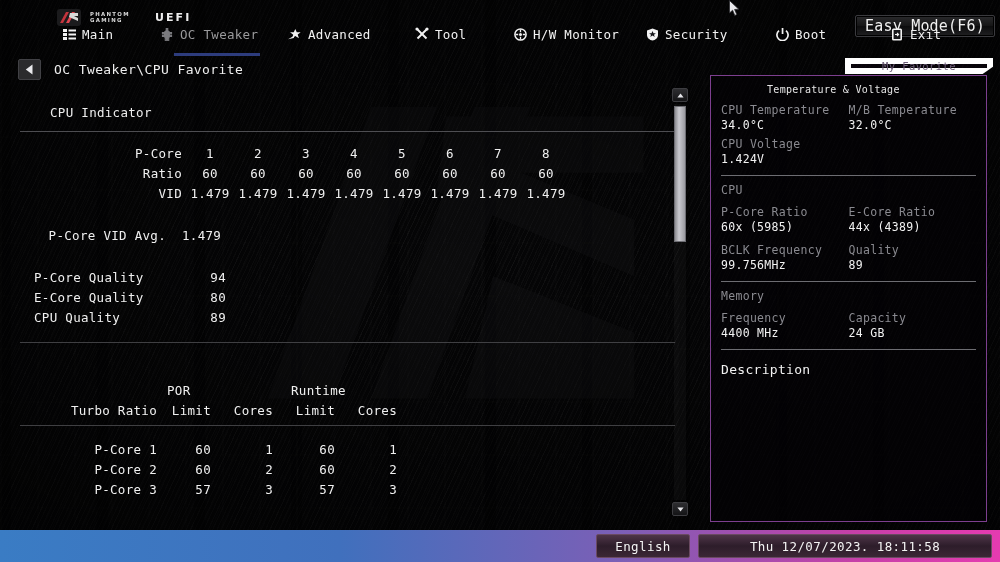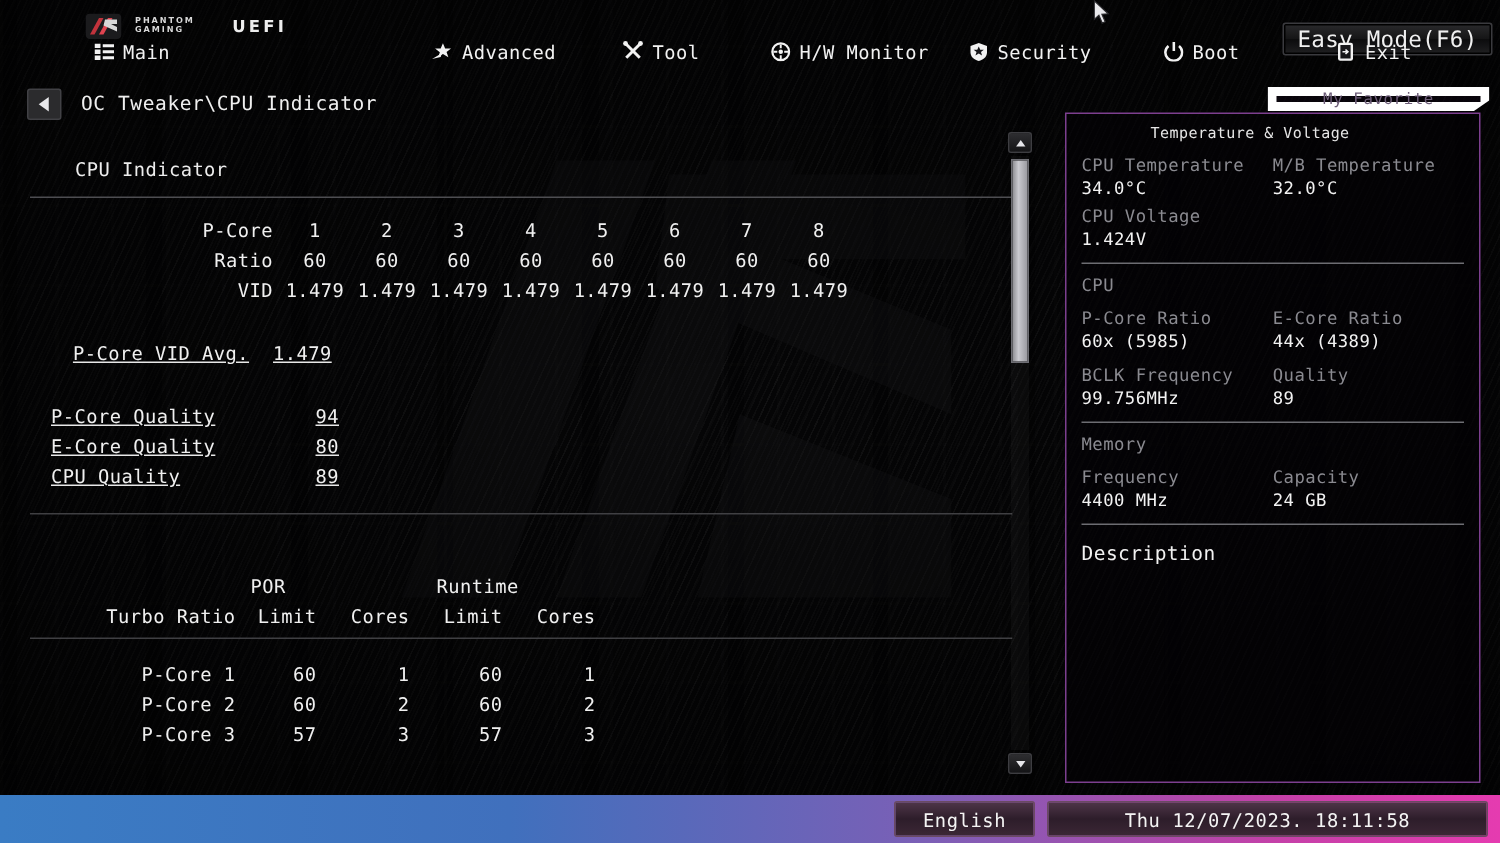--- a/index.html
+++ b/index.html
@@ -109,21 +109,21 @@
   .sectiontitle{ font-size:12.5px; color:#ededed; padding-left:30px; padding-top:9px; letter-spacing:.3px; }
   .hrule{ height:1px; background:#5b5b5f; margin-top:11px; opacity:.85; }
   .hrule.thin{ background:#4a4a4e; }
 
   .rowline{ font-size:12.5px; color:#f0f0f0; letter-spacing:.3px; white-space:pre; height:20px; line-height:20px; }
   .grid-core{ margin-top:12px; }
   .grid-core .rowline{ display:flex;align-items:center; }
   .lbl{ width:166px; text-align:right; padding-right:4px; }
   .cell{ width:48px; text-align:center; }
 
-  .blk2{ margin-top:22px;text-decoration:underline; }
+  .blk2{ margin-top:22px; }
   .kv{ display:flex; font-size:12.5px; color:#f0f0f0; height:20px; line-height:20px; letter-spacing:.3px; }
   .kv .k{ width:146px; text-align:right; padding-right:0; }
   .kv .v{ width:90px; text-align:left; padding-left:16px; }
   .kv .vnum{ width:90px; text-align:right; padding-right:30px; }
   .kv .k2{ width:146px; text-align:left; padding-left:14px; }
 
   .turbohead{ margin-top:38px; }
   .trow{ display:flex; font-size:12.5px; color:#f0f0f0; height:20px; line-height:20px; letter-spacing:.3px; }
   .t-name{ width:145px; text-align:right; padding-right:8px; }
   .t-c{ width:62px; text-align:right; padding-right:16px; }
@@ -226,20 +226,38 @@
               <rect x="0" y="8" width="4" height="3"></rect>
               <rect x="5.5" y="0.5" width="7.5" height="2"></rect>
               <rect x="5.5" y="4.5" width="7.5" height="2"></rect>
               <rect x="5.5" y="8.5" width="7.5" height="2"></rect>
             </g>
           </svg>
       </span>
       <span>Main</span>
     </div>
 
+    <div class="navitem active" style="left:160px">
+      <span class="ico">
+        <svg width="12" height="13" viewBox="0 0 12 13">
+            <g fill="#7a7a7e">
+              <rect x="3.5" y="3" width="5" height="7" rx="1.4"></rect>
+              <rect x="5.2" y="0" width="1.6" height="3"></rect>
+              <rect x="1.4" y="4.5" width="2" height="1.3"></rect>
+              <rect x="8.6" y="4.5" width="2" height="1.3"></rect>
+              <rect x="1.4" y="7.2" width="2" height="1.3"></rect>
+              <rect x="8.6" y="7.2" width="2" height="1.3"></rect>
+              <rect x="4.2" y="10" width="1.3" height="2.4"></rect>
+              <rect x="6.5" y="10" width="1.3" height="2.4"></rect>
+            </g>
+          </svg>
+      </span>
+      <span>OC Tweaker</span>
+      <span class="underline"></span>
+    </div>
 
     <div class="navitem" style="left:288px">
       <span class="ico">
         <svg width="15" height="13" viewBox="0 0 15 13">
             <path d="M7.8 0.5 L9.4 4.2 L13.6 4.2 L10.4 6.6 L11.7 10.4 L7.8 8.1 L4.5 10.3 L5.6 6.8 L2.2 4.2 L6.2 4.2 Z" fill="#f2f2f2"></path>
             <path d="M0 11.6 L7 7.6 L6.2 10.2 Z" fill="#f2f2f2"></path>
           </svg>
       </span>
       <span>Advanced</span>
     </div>
@@ -309,21 +327,21 @@
       <path d="M0.5 0.5 L0.5 13 L3.6 10.2 L5.8 15.4 L7.8 14.5 L5.6 9.5 L9.8 9.2 Z" fill="#e9e9ec" stroke="#2a2a2d" stroke-width="0.8"></path>
     </svg>
 </div>
 
 <div class="crumbrow">
   <div class="backbtn">
     <svg width="9" height="11" viewBox="0 0 9 11">
         <path d="M7.5 0.6 L7.5 10.4 L0.8 5.5 Z" fill="#e9e9ec"></path>
       </svg>
   </div>
-  <div class="crumbtxt">OC Tweaker\CPU Indicator</div>
+  <div class="crumbtxt">OC Tweaker\CPU Favorite</div>
 </div>
 
 <div class="pane">
 
   <div class="sectiontitle">CPU Indicator</div>
   <div class="hrule"></div>
 
   <div class="grid-core">
 
     <div class="rowline">

